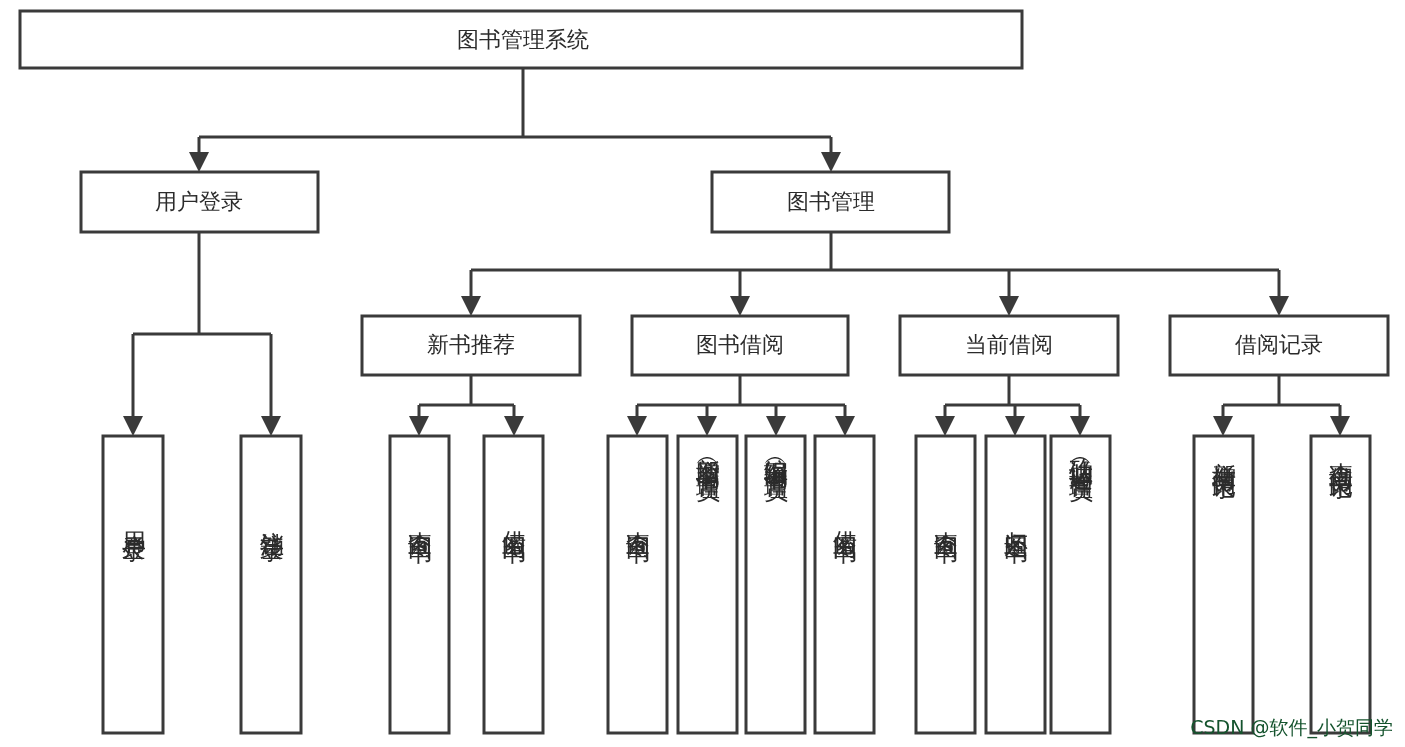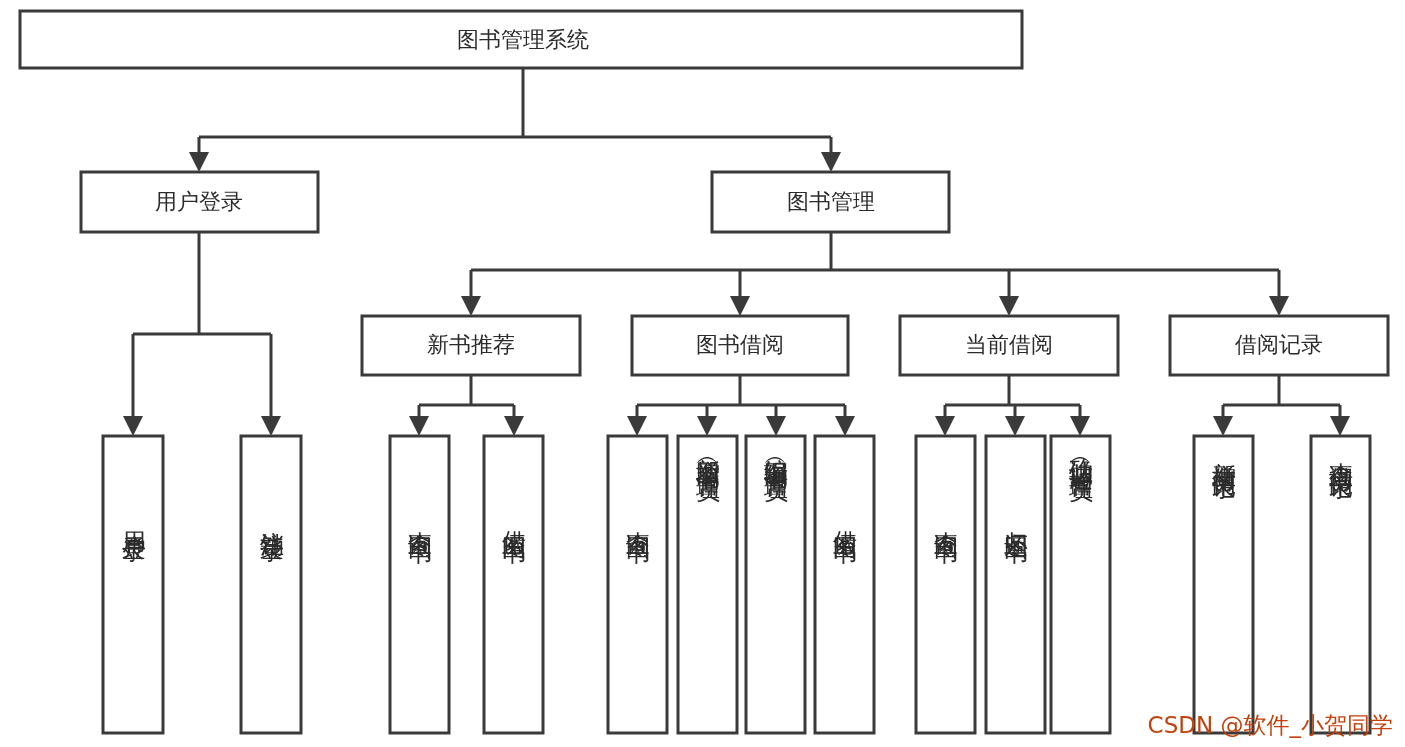--- a/index.html
+++ b/index.html
@@ -25,22 +25,22 @@
     font-size:24px;
     text-anchor:middle;
     writing-mode:vertical-rl;
     glyph-orientation-vertical:0;
     letter-spacing:3px;
   }
   .watermark{
     position:absolute;
     right:12px;bottom:6px;
     font-family:"DejaVu Sans","Liberation Sans",sans-serif;
-    font-size:23px;
-    color:#c2410c;
+    font-size:19px;
+    color:#14532d;
     white-space:nowrap;
     user-select:none;
   }
 </style>
 </head>
 <body>
 
 <div id="diagram-root">
 
   <svg id="tree" viewBox="0 0 1405 747">

